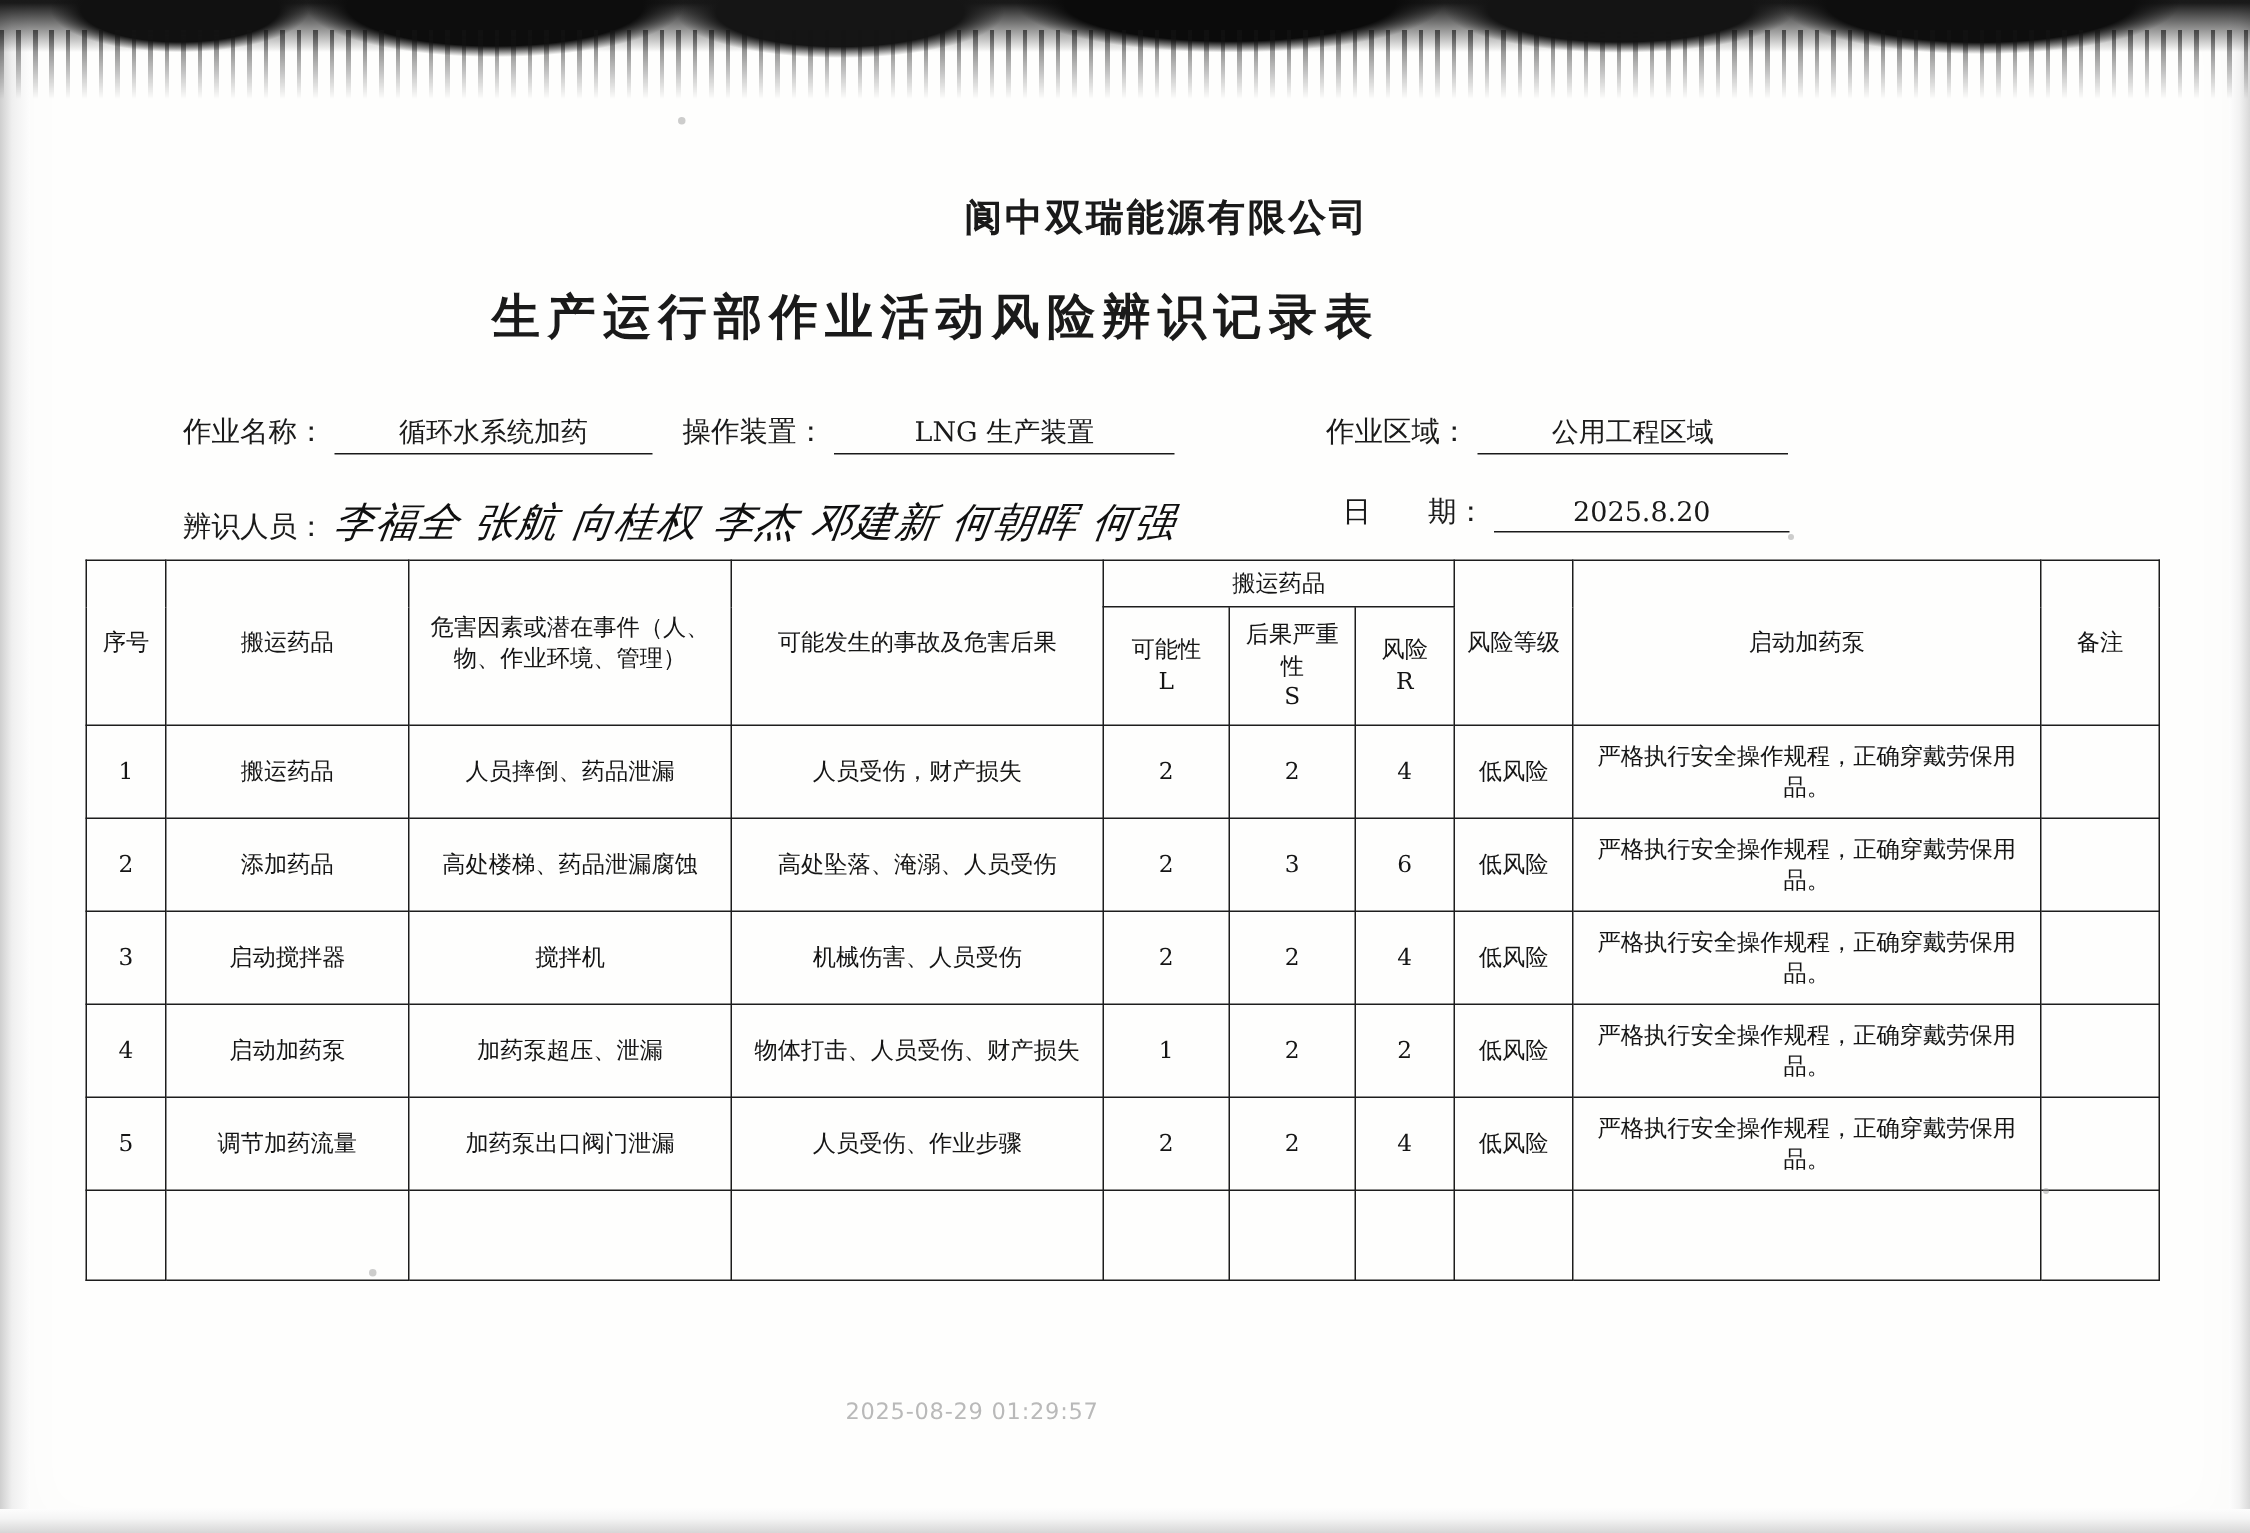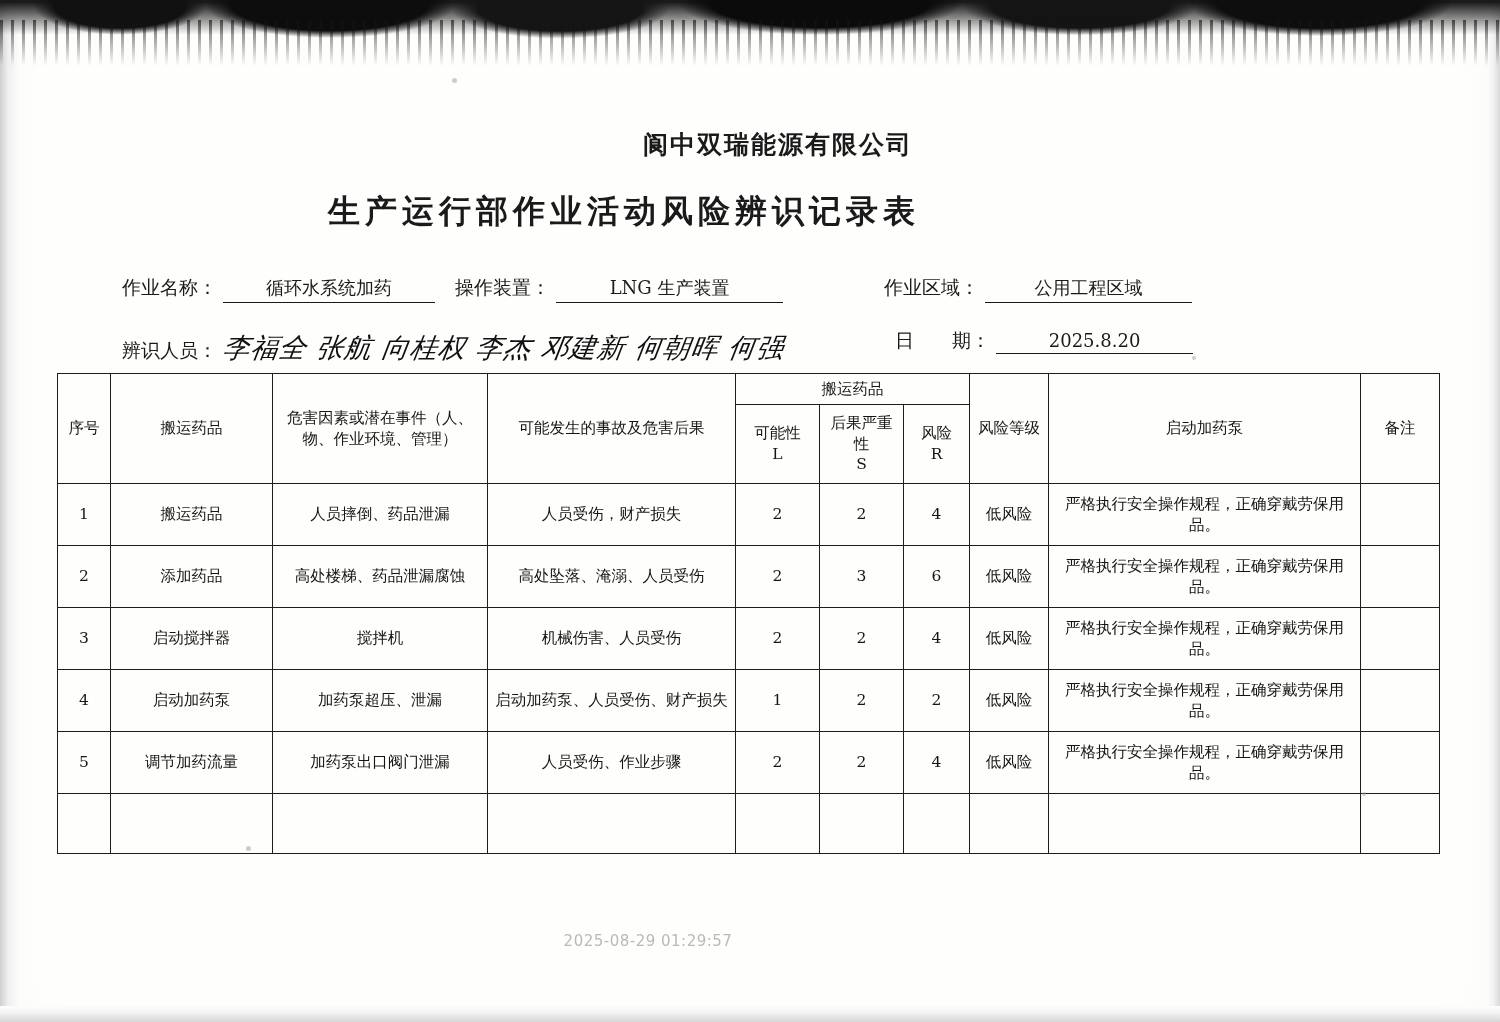--- a/index.html
+++ b/index.html
@@ -309,21 +309,21 @@
           <td>2</td>
           <td>4</td>
           <td>低风险</td>
           <td class="cell-measure">严格执行安全操作规程，正确穿戴劳保用品。</td>
           <td></td>
         </tr>
         <tr class="row-h">
           <td class="idx">4</td>
           <td>启动加药泵</td>
           <td>加药泵超压、泄漏</td>
-          <td class="cell-left">启动加药泵、人员受伤、财产损失</td>
+          <td class="cell-left">物体打击、人员受伤、财产损失</td>
           <td>1</td>
           <td>2</td>
           <td>2</td>
           <td>低风险</td>
           <td class="cell-measure">严格执行安全操作规程，正确穿戴劳保用品。</td>
           <td></td>
         </tr>
         <tr class="row-h">
           <td class="idx">5</td>
           <td>调节加药流量</td>

